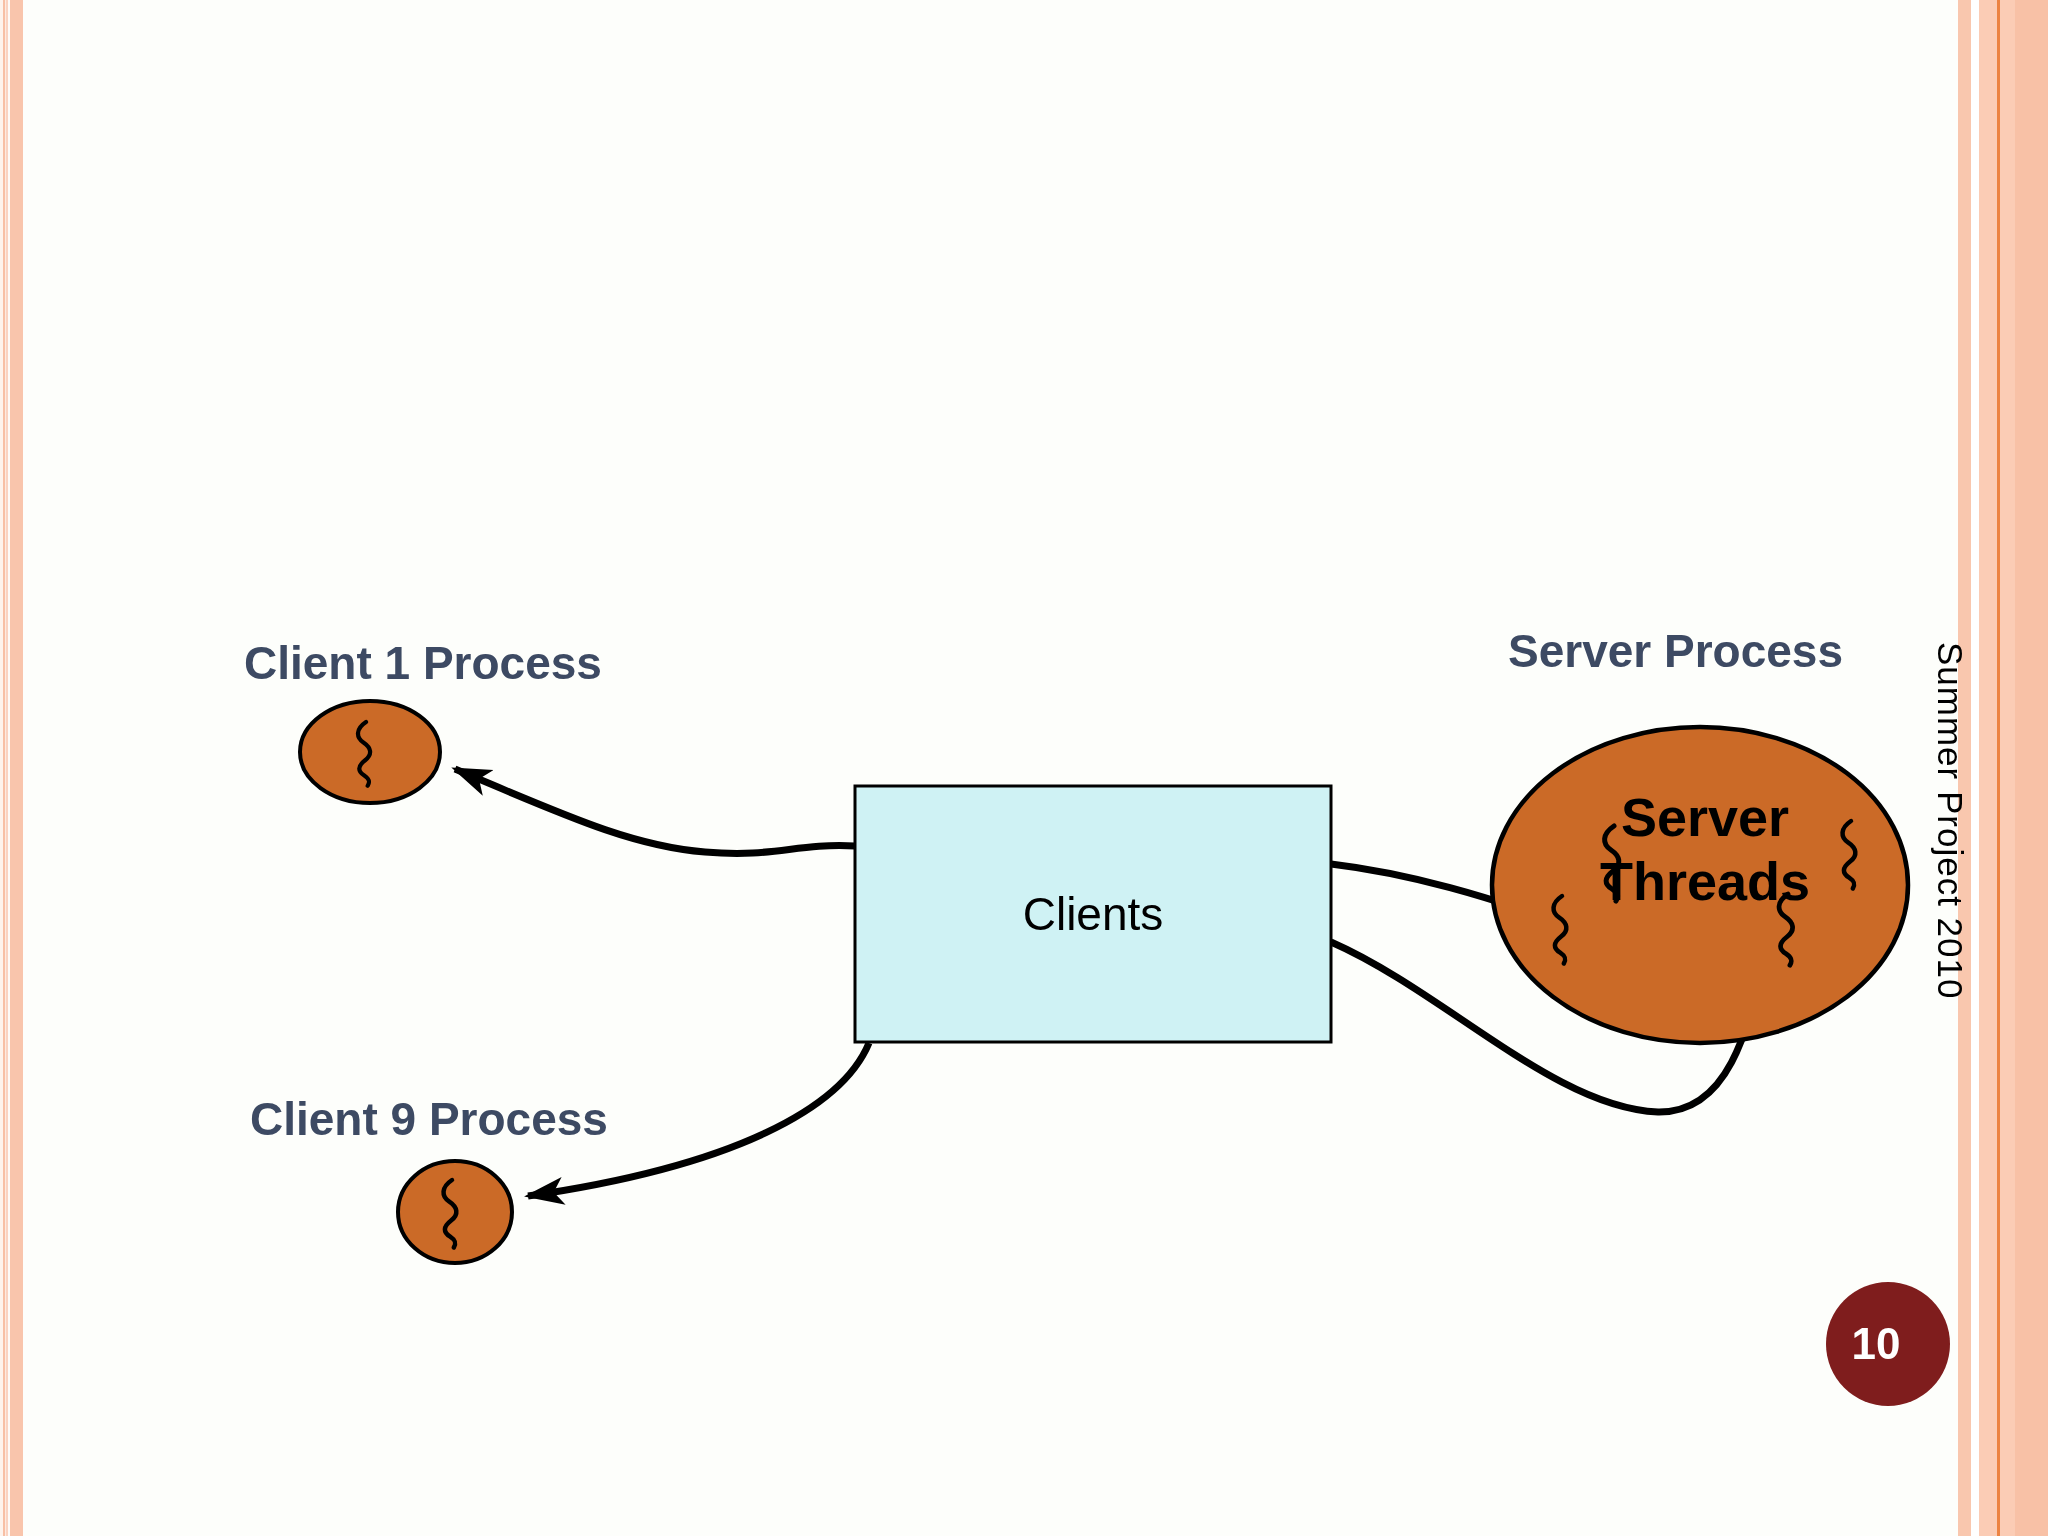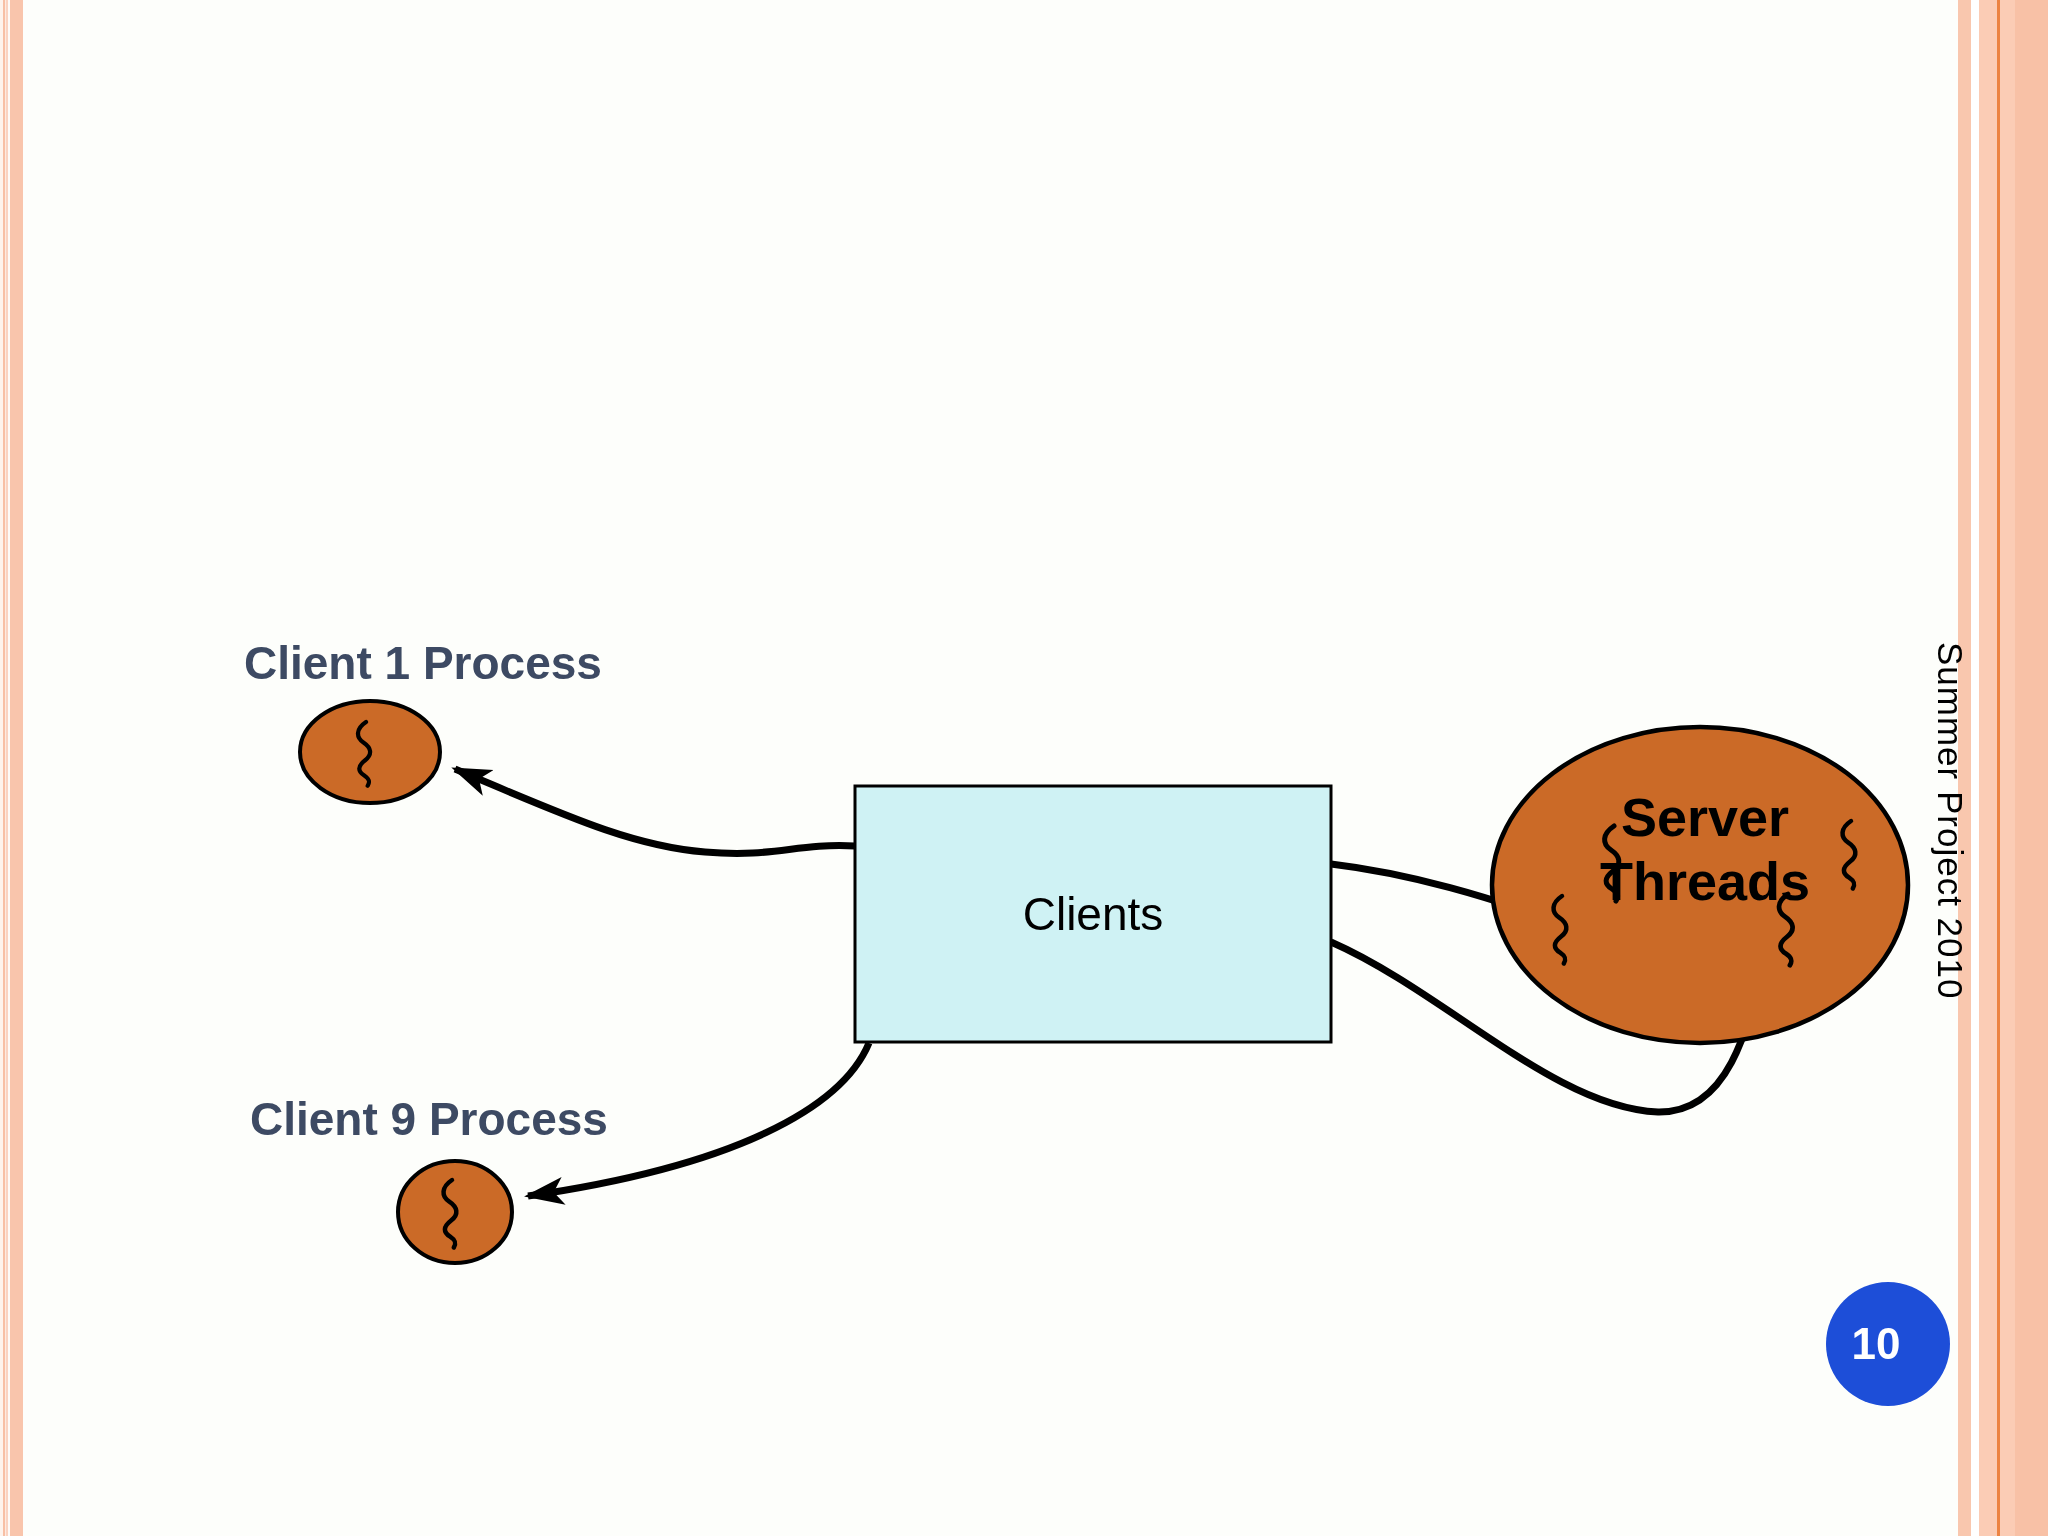--- a/index.html
+++ b/index.html
@@ -63,21 +63,21 @@
   
   .side-note{
     position:absolute;left:1930px;top:642px;
     writing-mode:vertical-rl;
     font-size:35px;color:#000;letter-spacing:1px;
   }
 
   
   .page-badge{
     position:absolute;left:1826px;top:1282px;width:124px;height:124px;
-    border-radius:50%;background:#1d4ed8;
+    border-radius:50%;background:#7f1d1d;
     display:flex;align-items:center;justify-content:center;
     color:#fff;font-weight:bold;font-size:44px;
   }
   .page-badge span{transform:translateX(-12px);}
 </style>
 </head>
 <body>
 
 <div class="slide">
 
@@ -107,20 +107,21 @@
     <use href="#squig" transform="translate(366,722) scale(0.85)"></use>
     <use href="#squig" transform="translate(452,1180) scale(0.9)"></use>
     <use href="#squig" transform="translate(1614,826)"></use>
     <use href="#squig" transform="translate(1851,821) scale(0.9)"></use>
     <use href="#squig" transform="translate(1788,894) scale(0.95)"></use>
     <use href="#squig" transform="translate(1562,896) scale(0.9)"></use>
   </svg>
 
   <div class="label client1-label">Client 1 Process</div>
   <div class="label client2-label">Client 9 Process</div>
+  <div class="label server-label">Server Process</div>
   <div class="internet-label">Clients</div>
   <div class="server-threads-label">Server Threads</div>
 
   <div class="side-note">Summer Project 2010</div>
 
   <div class="page-badge">
     <span>10</span>
   </div>
 
 </div>

